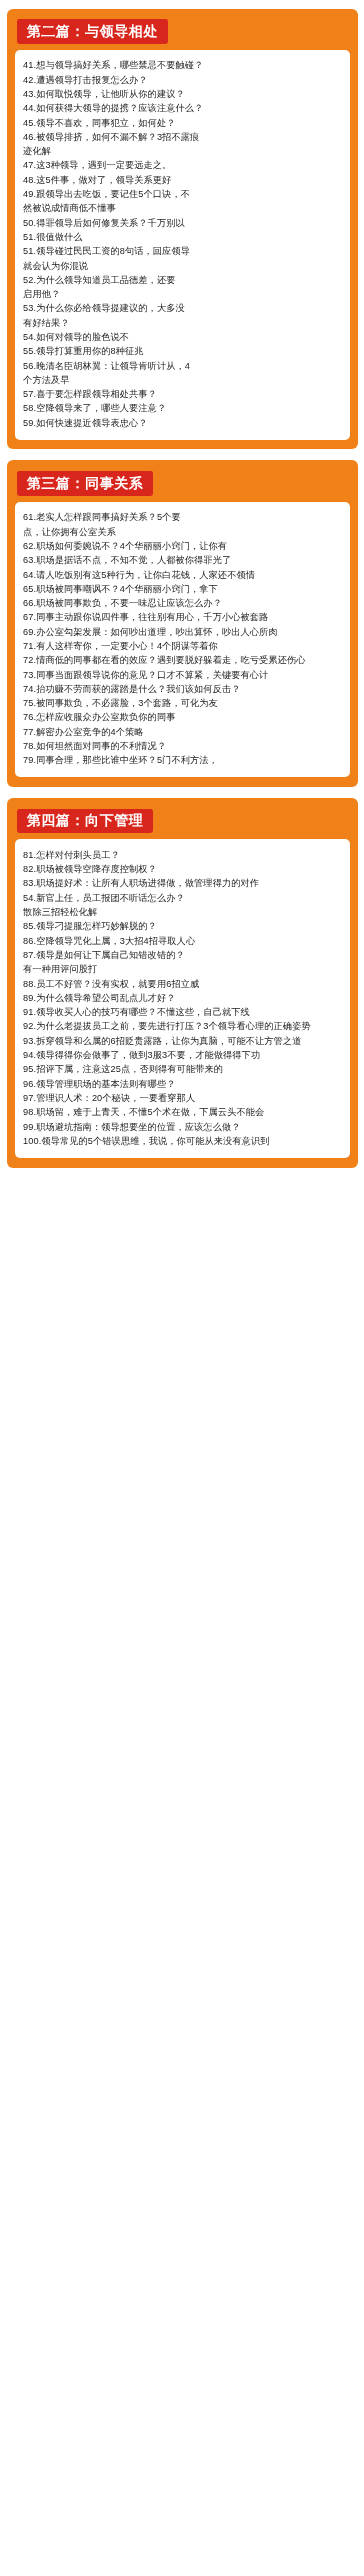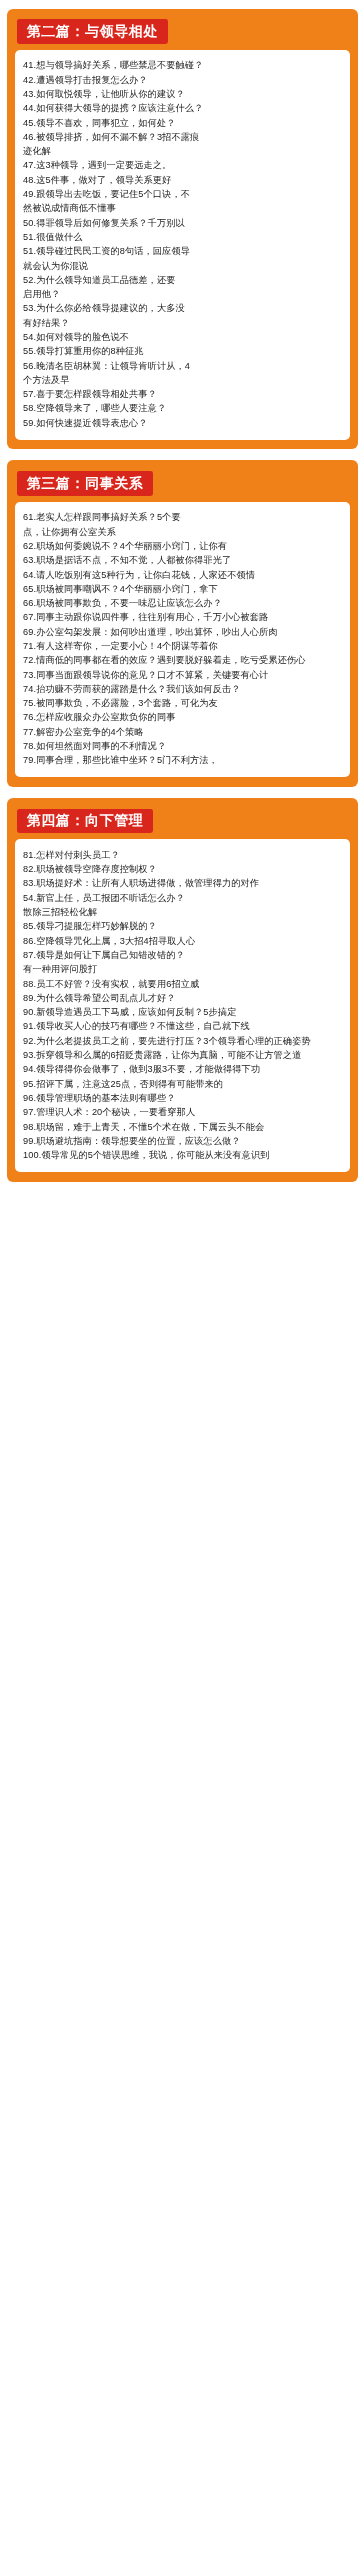--- a/index.html
+++ b/index.html
@@ -134,21 +134,20 @@
       <p class="line">82.职场被领导空降存度控制权？</p>
       <p class="line">83.职场提好术：让所有人职场进得做，做管理得力的对作</p>
       <p class="line">54.新官上任，员工报团不听话怎么办？</p>
       <p class="line">散除三招轻松化解</p>
       <p class="line">85.领导刁提服怎样巧妙解脱的？</p>
       <p class="line">86.空降领导咒化上属，3大招4招寻取人心</p>
       <p class="line">87.领导是如何让下属自己知错改错的？</p>
       <p class="line">有一种用评问股打</p>
       <p class="line">88.员工不好管？没有实权，就要用6招立威</p>
       <p class="line">89.为什么领导希望公司乱点儿才好？</p>
-      <p class="line">90.新领导造遇员工下马威，应该如何反制？5步搞定</p>
       <p class="line">91.领导收买人心的技巧有哪些？不懂这些，自己就下线</p>
       <p class="line">92.为什么老提拔员工之前，要先进行打压？3个领导看心理的正确姿势</p>
       <p class="line">93.拆穿领导和么属的6招贬贵露路，让你为真脑，可能不让方管之道</p>
       <p class="line">94.领导得得你会做事了，做到3服3不要，才能做得得下功</p>
       <p class="line">95.招评下属，注意这25点，否则得有可能带来的</p>
       <p class="line">96.领导管理职场的基本法则有哪些？</p>
       <p class="line">97.管理识人术：20个秘诀，一要看穿那人</p>
       <p class="line">98.职场留，难于上青天，不懂5个术在做，下属云头不能会</p>
       <p class="line">99.职场避坑指南：领导想要坐的位置，应该怎么做？</p>
       <p class="line">100.领导常见的5个错误思维，我说，你可能从来没有意识到</p>

